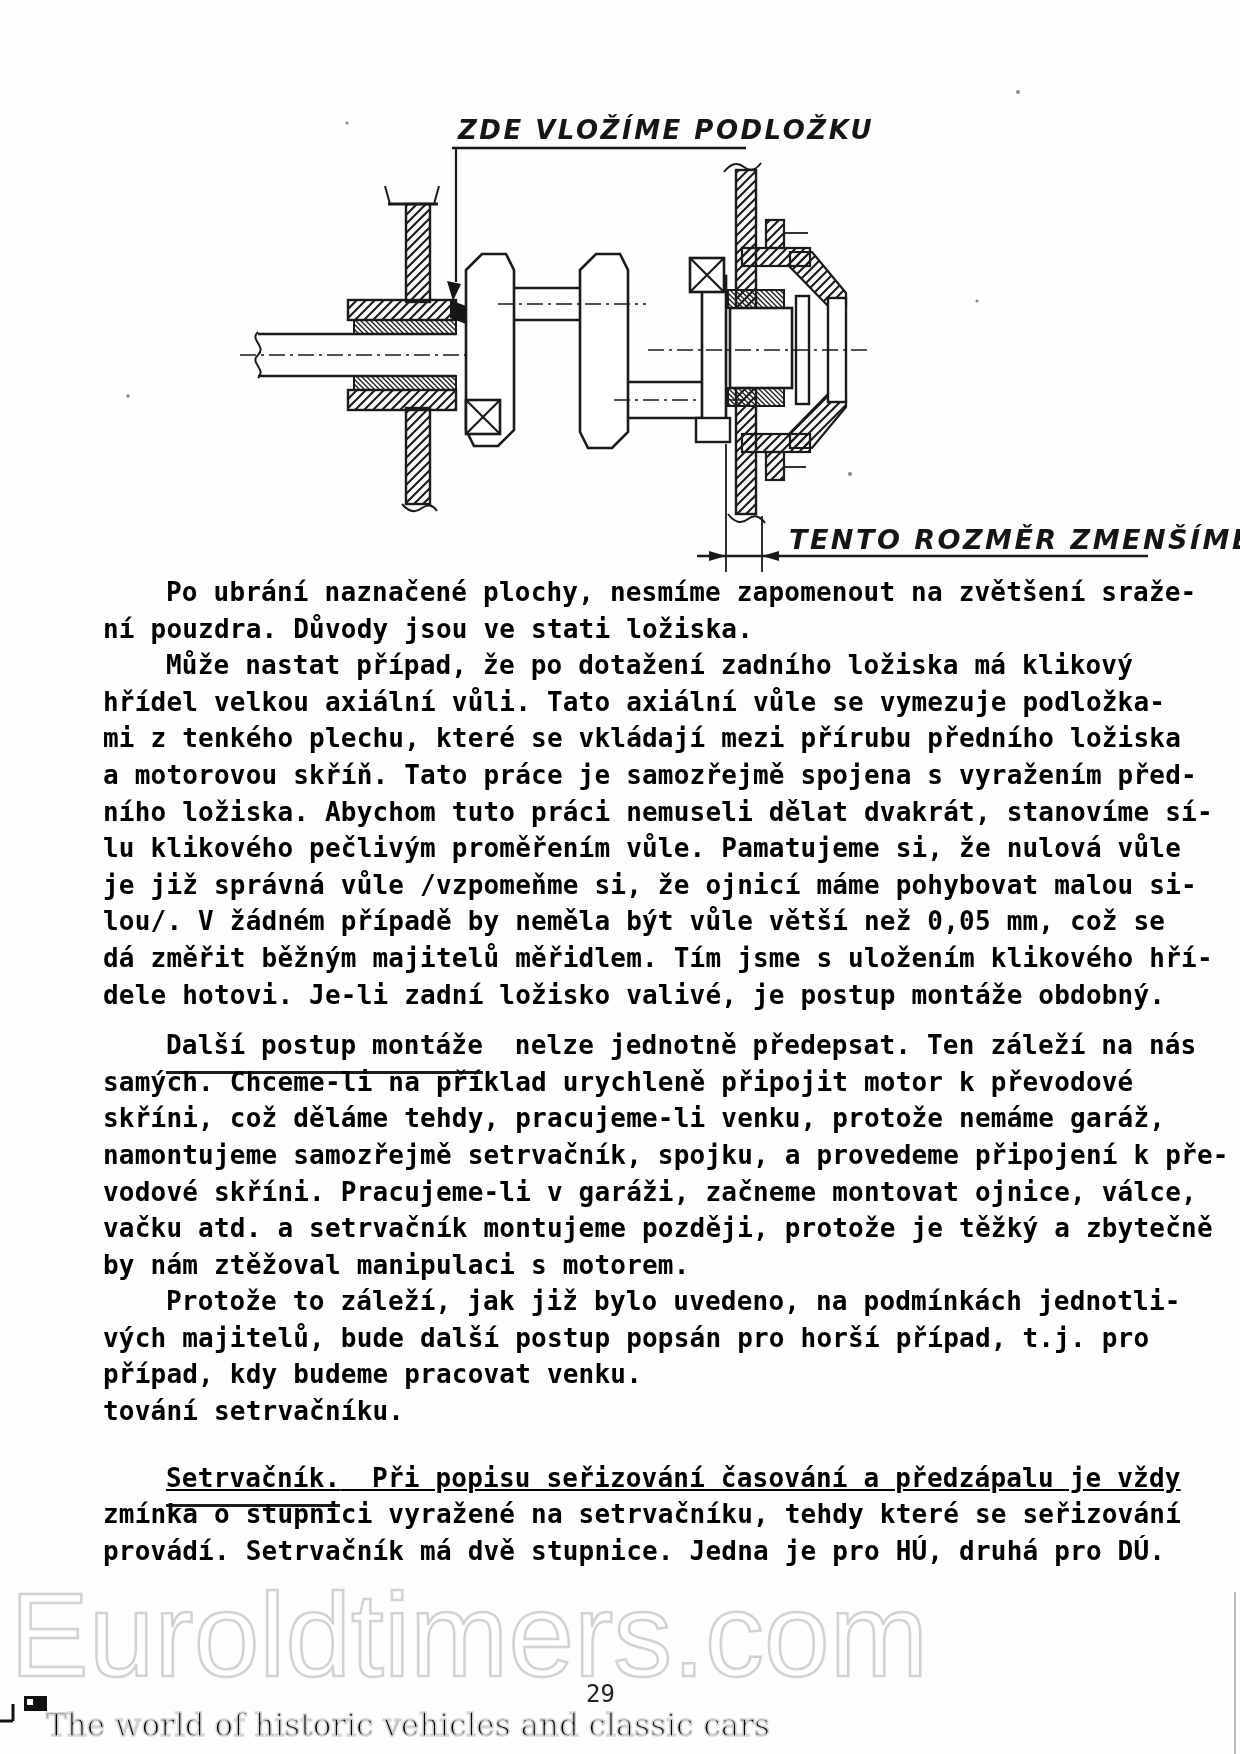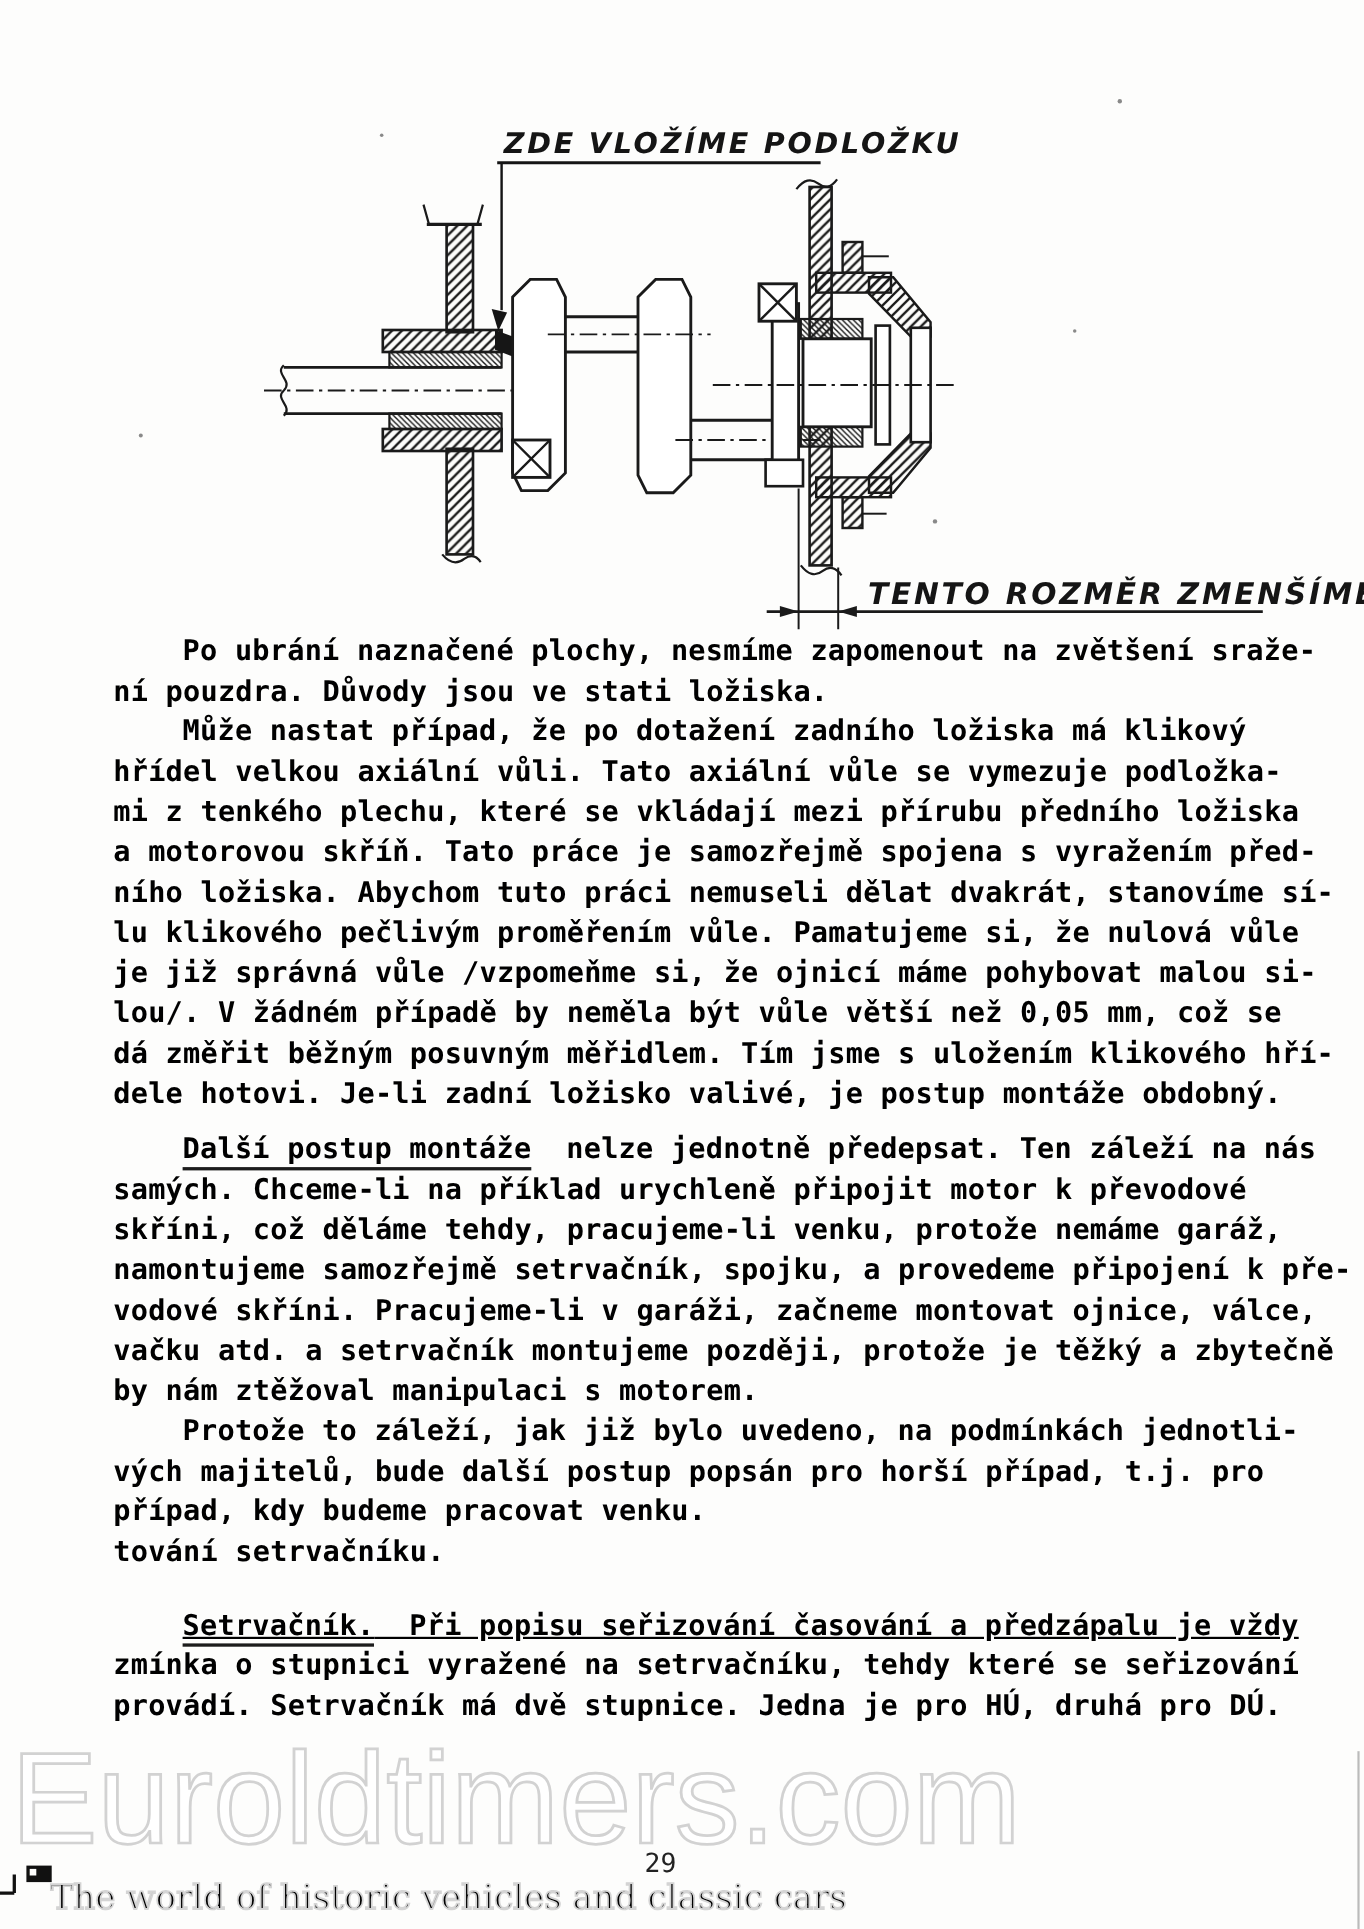--- a/index.html
+++ b/index.html
@@ -11,21 +11,21 @@
   
   .body-text{
     position:absolute; left:103px; top:574px; width:1030px; z-index:3;
   }
   .tline{
     font-weight:700; font-size:26px; line-height:36.6px;
     color:#000000; white-space:pre;
     letter-spacing:0.2px;
   }
   .tline.indent{ padding-left:63px; }
-  .ul{ border-bottom:3px solid #1c1c1c; padding-bottom:1px; }
+  .ul{ border-bottom:3px solid #1c1c1c; padding-bottom:11px; }
   
   .diagram{ position:absolute; left:0; top:0; z-index:2; }
   .dlabel{
     font-family:"DejaVu Sans", sans-serif; font-style:italic; font-weight:600;
     letter-spacing:2.5px; fill:#151515;
   }
   
   .wm-title{
     position:absolute; left:10px; top:1576px; z-index:1;
     font-family:Liberation Sans, sans-serif; font-size:118px; line-height:1;
@@ -153,21 +153,21 @@
       <div class="tline indent">Po ubrání naznačené plochy, nesmíme zapomenout na zvětšení sraže-</div>
       <div class="tline">ní pouzdra. Důvody jsou ve stati ložiska.</div>
       <div class="tline indent">Může nastat případ, že po dotažení zadního ložiska má klikový</div>
       <div class="tline">hřídel velkou axiální vůli. Tato axiální vůle se vymezuje podložka-</div>
       <div class="tline">mi z tenkého plechu, které se vkládají mezi přírubu předního ložiska</div>
       <div class="tline">a motorovou skříň. Tato práce je samozřejmě spojena s vyražením před-</div>
       <div class="tline">ního ložiska. Abychom tuto práci nemuseli dělat dvakrát, stanovíme sí-</div>
       <div class="tline">lu klikového pečlivým proměřením vůle. Pamatujeme si, že nulová vůle</div>
       <div class="tline">je již správná vůle /vzpomeňme si, že ojnicí máme pohybovat malou si-</div>
       <div class="tline">lou/. V žádném případě by neměla být vůle větší než 0,05 mm, což se</div>
-      <div class="tline">dá změřit běžným posuvným měřidlem. Tím jsme s uložením klikového hří-</div>
+      <div class="tline">dá změřit běžným majitelů měřidlem. Tím jsme s uložením klikového hří-</div>
       <div class="tline">dele hotovi. Je-li zadní ložisko valivé, je postup montáže obdobný.</div>
       <div class="tline indent" style="margin-top: 14px;"><span class="ul">Další postup montáže</span>  nelze jednotně předepsat. Ten záleží na nás</div>
       <div class="tline">samých. Chceme-li na příklad urychleně připojit motor k převodové</div>
       <div class="tline">skříni, což děláme tehdy, pracujeme-li venku, protože nemáme garáž,</div>
       <div class="tline">namontujeme samozřejmě setrvačník, spojku, a provedeme připojení k pře-</div>
       <div class="tline">vodové skříni. Pracujeme-li v garáži, začneme montovat ojnice, válce,</div>
       <div class="tline">vačku atd. a setrvačník montujeme později, protože je těžký a zbytečně</div>
       <div class="tline">by nám ztěžoval manipulaci s motorem.</div>
       <div class="tline indent">Protože to záleží, jak již bylo uvedeno, na podmínkách jednotli-</div>
       <div class="tline">vých majitelů, bude další postup popsán pro horší případ, t.j. pro</div>

